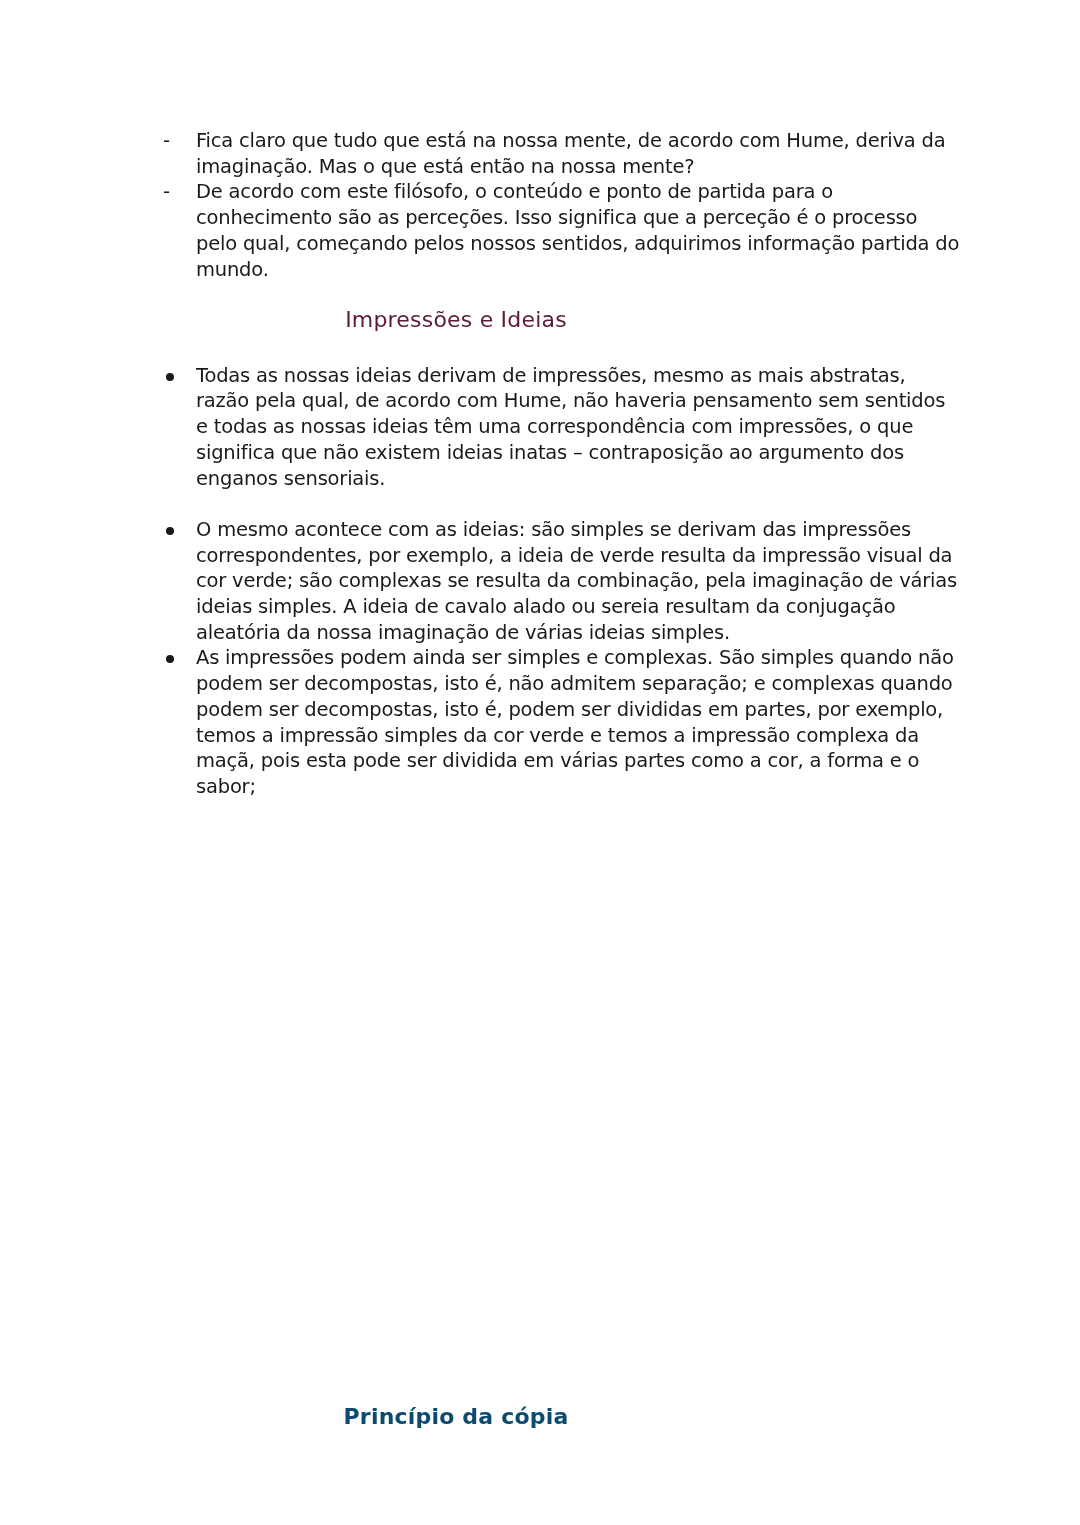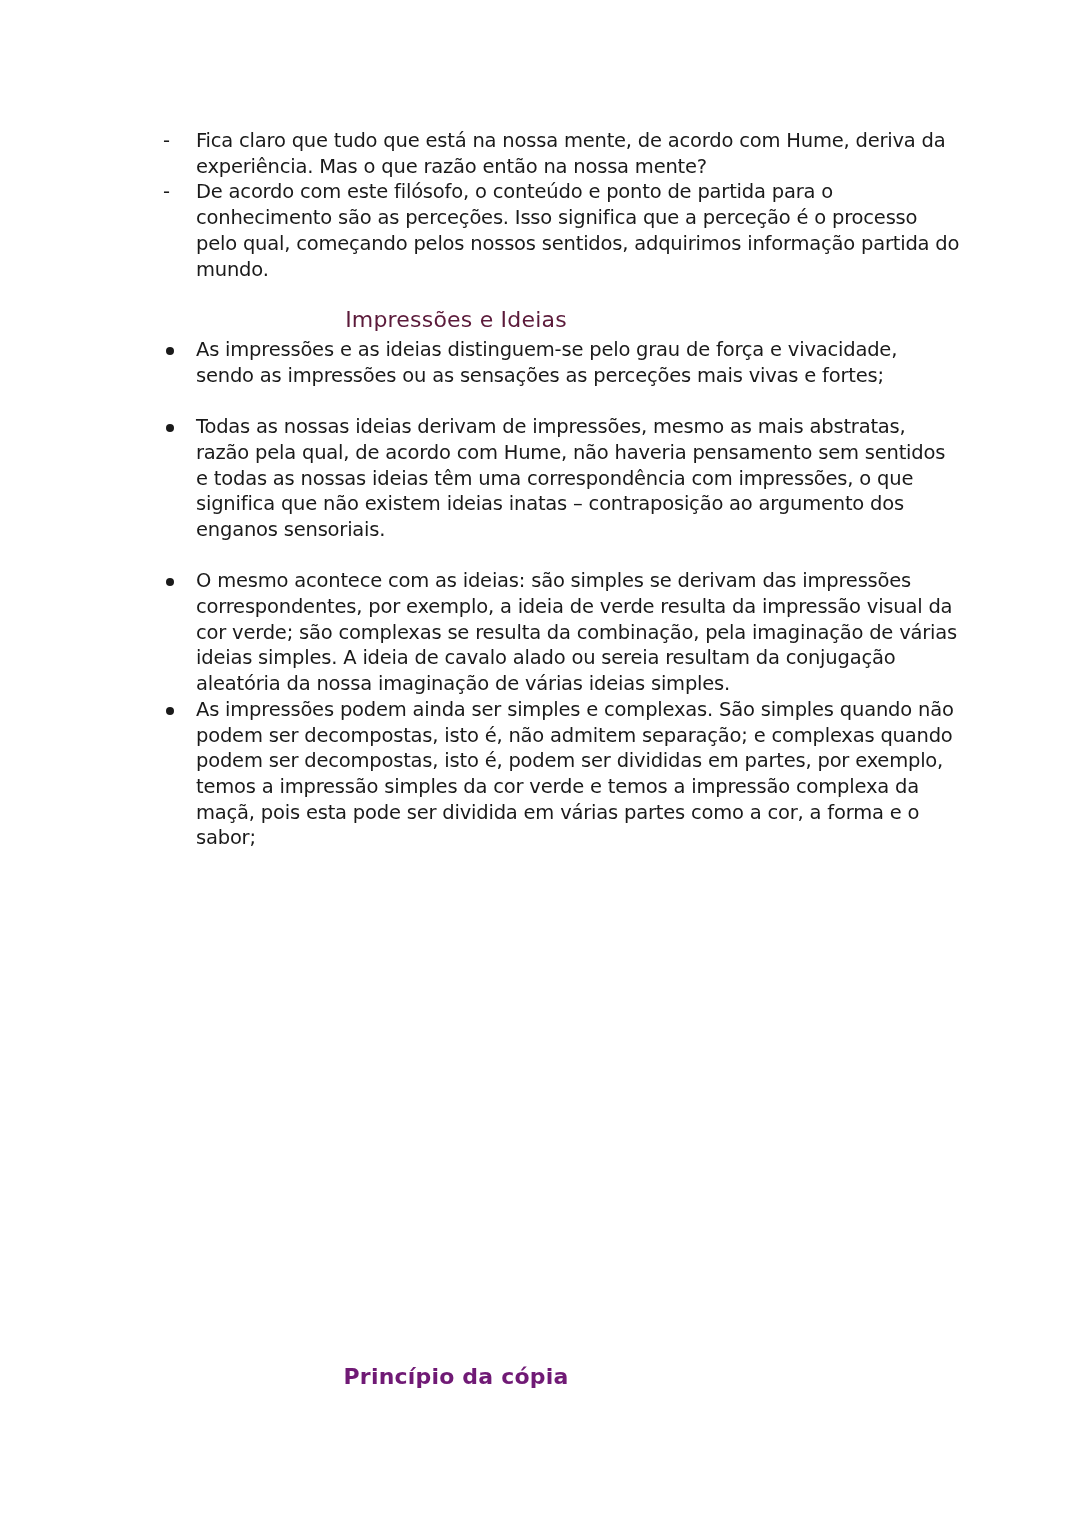--- a/index.html
+++ b/index.html
@@ -60,46 +60,42 @@
     }
     .heading {
       position: absolute;
       left: 0;
       width: 912px;
       text-align: center;
       font-size: 22px;
       letter-spacing: 0.2px;
     }
     .h1 { top: 307px; color: #5b1a3a; }
-    .h2 { top: 1364px; color: #701a75; font-weight: bold; text-align: center; }
+    .h2 { top: 1404px; color: #0c4a6e; font-weight: bold; text-align: center; }
     .gap { height: 25.7px; }
   </style>
 </head>
 <body>
 
 <div class="page">
 
   <ul class="list" style="top:128px;">
     <li class="item">
       <span class="marker dash">-</span>
-      <span>Fica claro que tudo que está na nossa mente, de acordo com Hume, deriva da experiência. Mas o que razão então na nossa mente?</span>
+      <span>Fica claro que tudo que está na nossa mente, de acordo com Hume, deriva da imaginação. Mas o que está então na nossa mente?</span>
     </li>
     <li class="item">
       <span class="marker dash">-</span>
       <span>De acordo com este filósofo, o conteúdo e ponto de partida para o conhecimento são as perceções. Isso significa que a perceção é o processo pelo qual, começando pelos nossos sentidos, adquirimos informação partida do mundo.</span>
     </li>
   </ul>
 
   <div class="heading h1">Impressões e Ideias</div>
 
   <ul class="list" style="top:337px;">
-    <li class="item">
-      <span class="marker dot"></span>
-      <span>As impressões e as ideias distinguem-se pelo grau de força e vivacidade, sendo as impressões ou as sensações as perceções mais vivas e fortes;</span>
-    </li>
     <li class="gap"></li>
     <li class="item">
       <span class="marker dot"></span>
       <span>Todas as nossas ideias derivam de impressões, mesmo as mais abstratas, razão pela qual, de acordo com Hume, não haveria pensamento sem sentidos e todas as nossas ideias têm uma correspondência com impressões, o que significa que não existem ideias inatas – contraposição ao argumento dos enganos sensoriais.</span>
     </li>
     <li class="gap"></li>
     <li class="item">
       <span class="marker dot"></span>
       <span>O mesmo acontece com as ideias: são simples se derivam das impressões correspondentes, por exemplo, a ideia de verde resulta da impressão visual da cor verde; são complexas se resulta da combinação, pela imaginação de várias ideias simples. A ideia de cavalo alado ou sereia resultam da conjugação aleatória da nossa imaginação de várias ideias simples.</span>
     </li>

